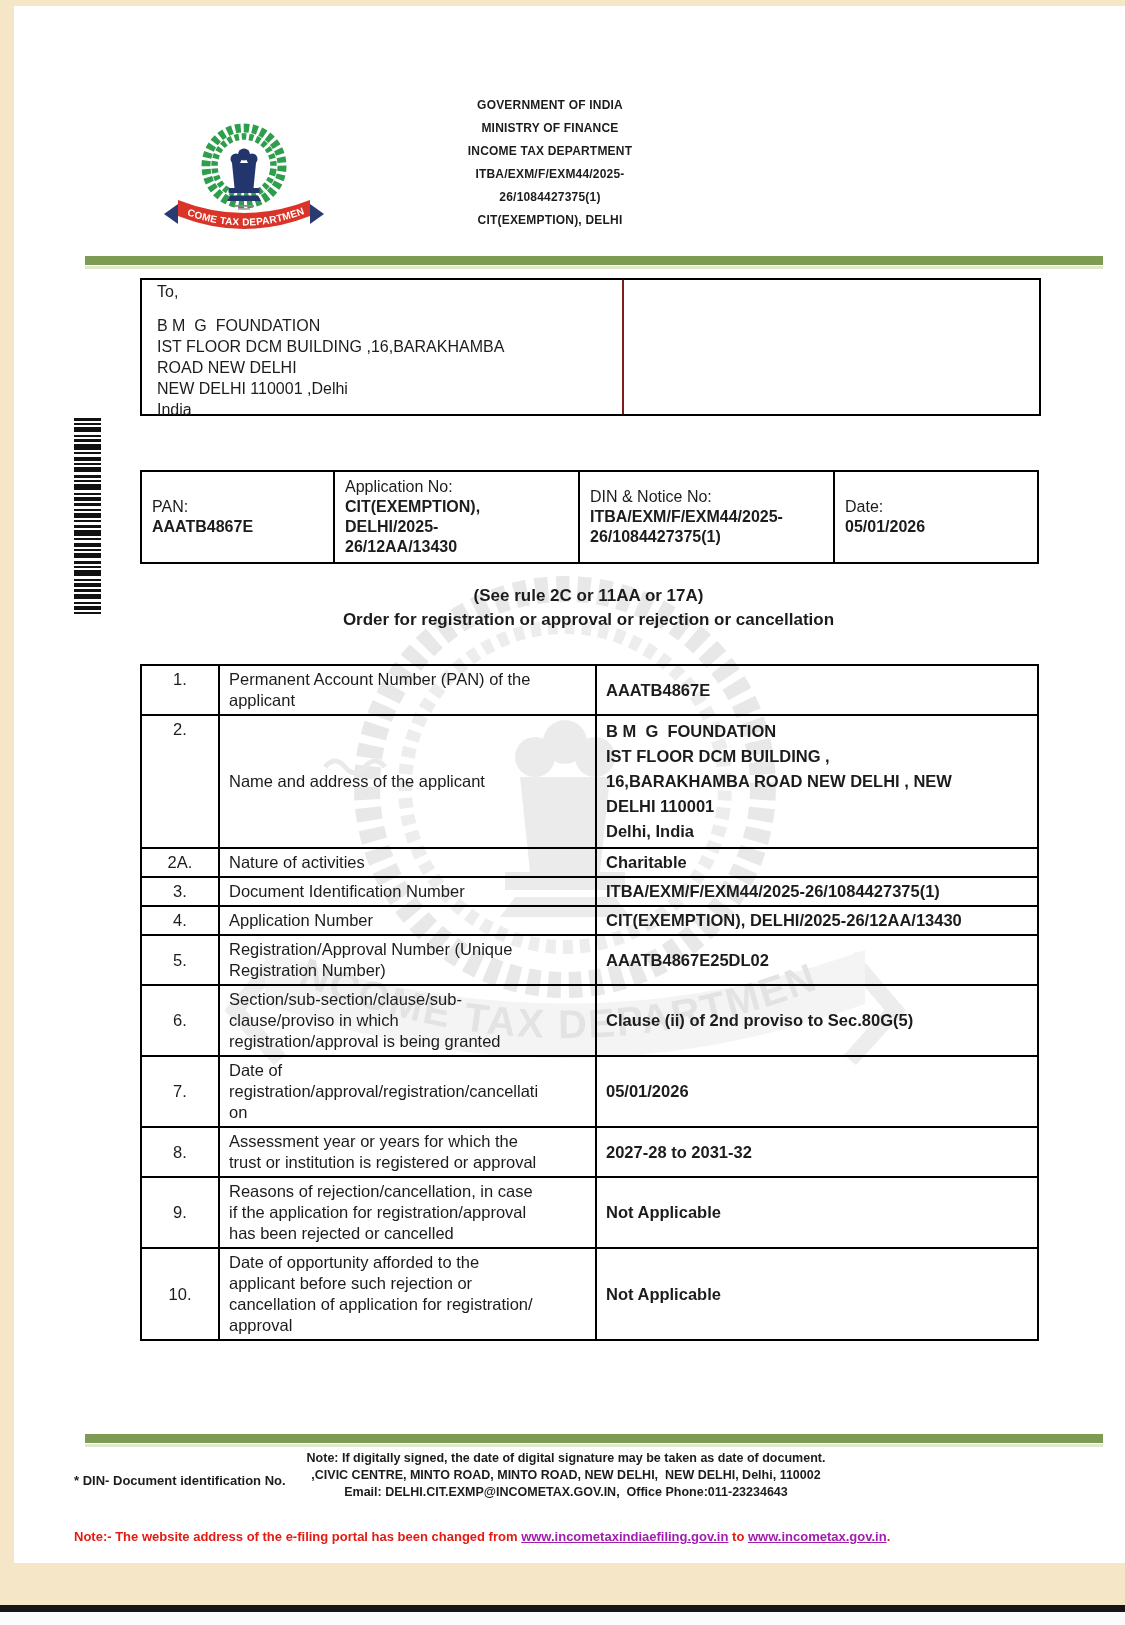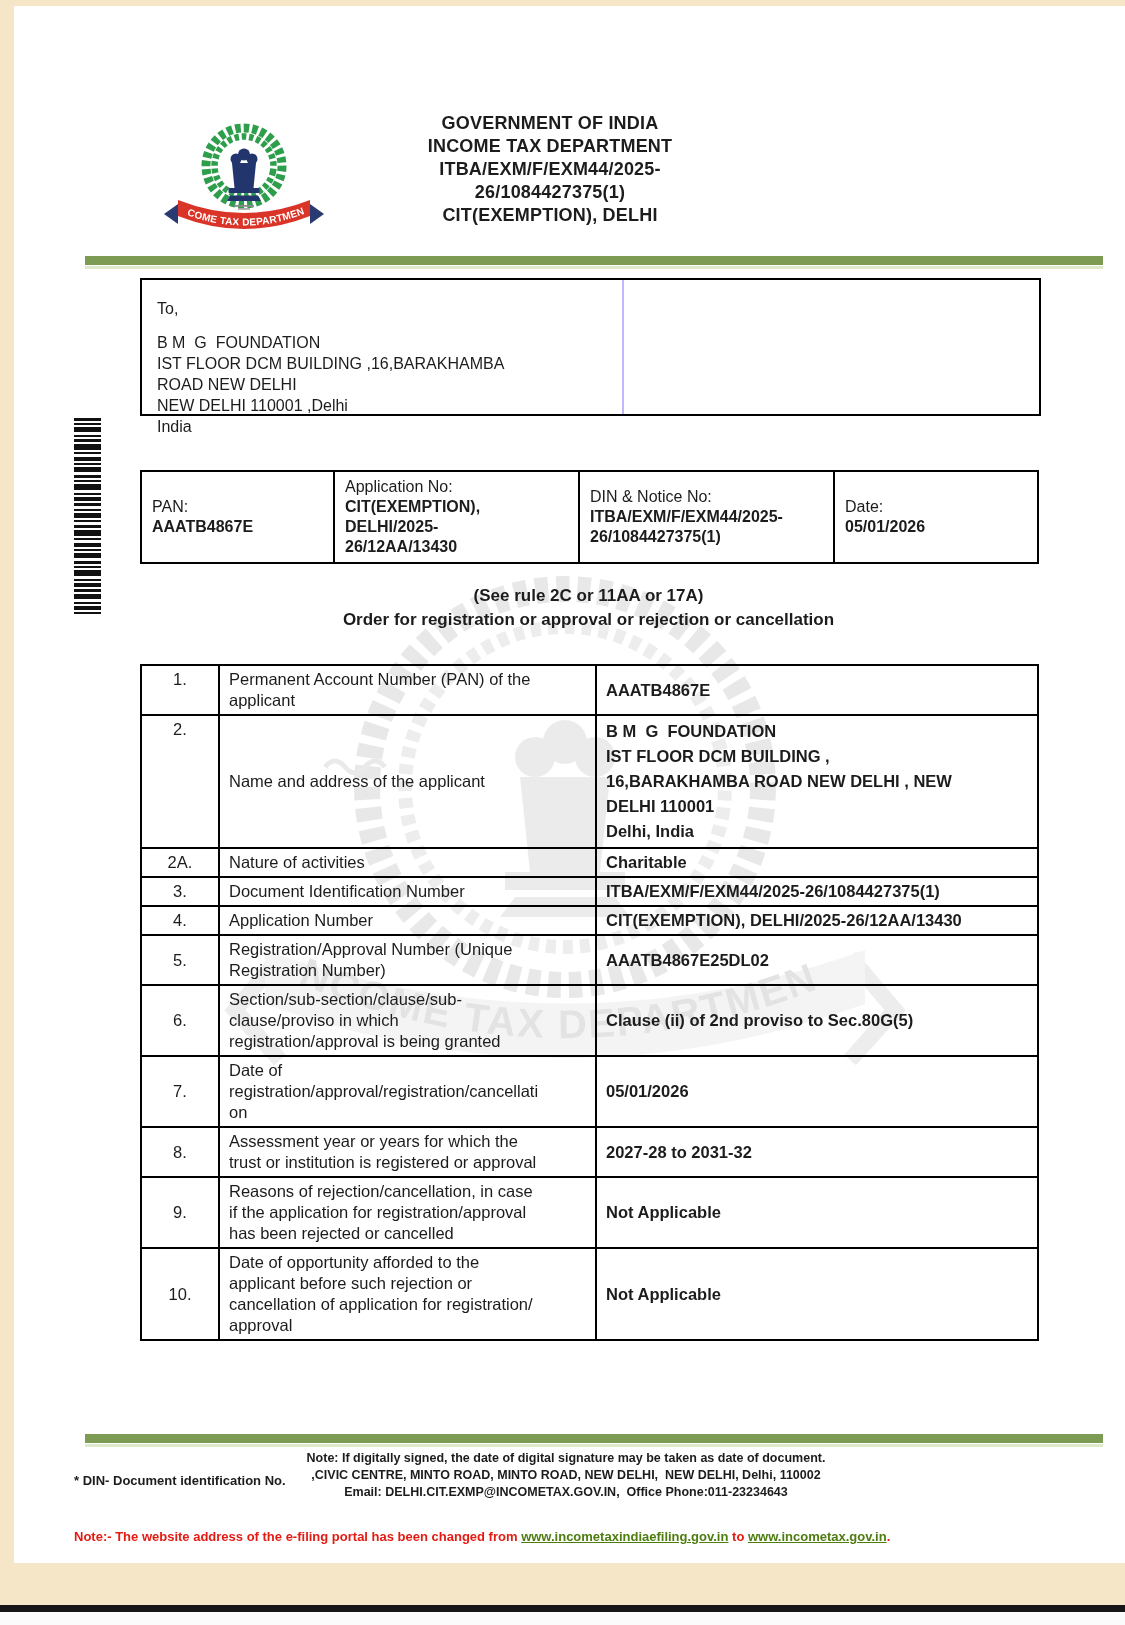--- a/index.html
+++ b/index.html
@@ -9,32 +9,32 @@
 
   
   .strip-top{top:0;left:0;width:1125px;height:6px;background:#f6e6c8;}
   .strip-left{top:0;left:0;width:14px;height:1605px;background:#f6e6c8;}
   .strip-bottom{top:1563px;left:0;width:1125px;height:42px;background:#f6e6c8;}
   .bottom-black{top:1605px;left:0;width:1125px;height:7px;background:#161616;}
   .below-black{top:1612px;left:0;width:1125px;height:13px;background:#fbfbfb;}
 
   
   .logo{top:116px;left:158px;width:172px;height:132px;}
-  .header-text{top:112px;left:250px;width:600px;text-align:center;
-               font-weight:bold;font-size:18px;line-height:23px;letter-spacing:.2px;}
+  .header-text{top:94px;left:250px;width:600px;text-align:center;
+               font-weight:bold;font-size:12px;line-height:23px;letter-spacing:.2px;}
 
   .rule{left:85px;width:1018px;}
   .rule .bar{height:9px;background:#7d9b52;}
   .rule .lite{height:3px;background:#dfe9cb;margin-top:1px;}
   #rule1{top:256px;} #rule2{top:1434px;}
 
   
   .addr-box{top:278px;left:140px;width:897px;height:134px;border:2px solid #000;
             display:flex;background:transparent;}
-  .addr-left{width:450px;border-right:2px solid #c4b5fd;padding:18px 15px 0 15px;
+  .addr-left{width:450px;border-right:2px solid #7f1d1d;padding:1px 15px 0 15px;
              font-size:16px;line-height:21px;}
   .addr-right{flex:1;}
   .addr-lines{white-space:pre-wrap;margin-top:13px;}
 
   .barcode{top:418px;left:74px;width:27px;height:196px;}
 
   
   .meta-table{top:470px;left:140px;width:897px;border-collapse:collapse;
               table-layout:fixed;font-size:16px;background:transparent;}
   .meta-table td{border:2px solid #000;padding:5px 10px;vertical-align:middle;line-height:20px;}
@@ -51,21 +51,21 @@
   .details-table tr.vtop td.num{vertical-align:top;}
   .details-table td.label{white-space:pre-line;}
   .details-table td.value{font-weight:bold;white-space:pre-wrap;}
   .details-table tr.addr td.value{line-height:25px;}
 
   
   .footer{top:1450px;left:16px;width:1100px;text-align:center;
           font-weight:bold;font-size:12.5px;line-height:17px;}
   .footer div{white-space:pre-wrap;}
   .note-red{top:1529px;left:74px;font-size:13px;font-weight:bold;color:#e41b13;white-space:pre-wrap;}
-  .link{color:#4d7c0f;text-decoration:underline;cursor:pointer;}
+  .link{color:#a21caf;text-decoration:underline;cursor:pointer;}
   .note-din{top:1473px;left:74px;font-size:13px;font-weight:bold;color:#1c1c1c;}
 
   .watermark{top:552px;left:205px;z-index:0;opacity:.55;pointer-events:none;}
 </style>
 </head>
 <body>
 
 <div class="page">
 
   <svg class="watermark" width="720" height="610" viewBox="0 0 720 610">
@@ -113,20 +113,21 @@
     <defs>
         <path id="logoArc" d="M26,98 Q86,121 146,98" fill="none"></path>
       </defs>
     <text font-family="Liberation Sans, sans-serif" font-size="10" font-weight="bold" fill="#ffffff" letter-spacing=".2">
       <textPath href="#logoArc" startOffset="50%" text-anchor="middle">INCOME TAX DEPARTMENT</textPath>
     </text>
   </svg>
 
   <div class="header-text">
     <div>GOVERNMENT OF INDIA</div>
+    <div>MINISTRY OF FINANCE</div>
     <div>INCOME TAX DEPARTMENT</div>
     <div>ITBA/EXM/F/EXM44/2025-</div>
     <div>26/1084427375(1)</div>
     <div>CIT(EXEMPTION), DELHI</div>
   </div>
 
   <div class="rule" id="rule1">
     <div class="bar"></div>
       <div class="lite"></div>
   </div>

